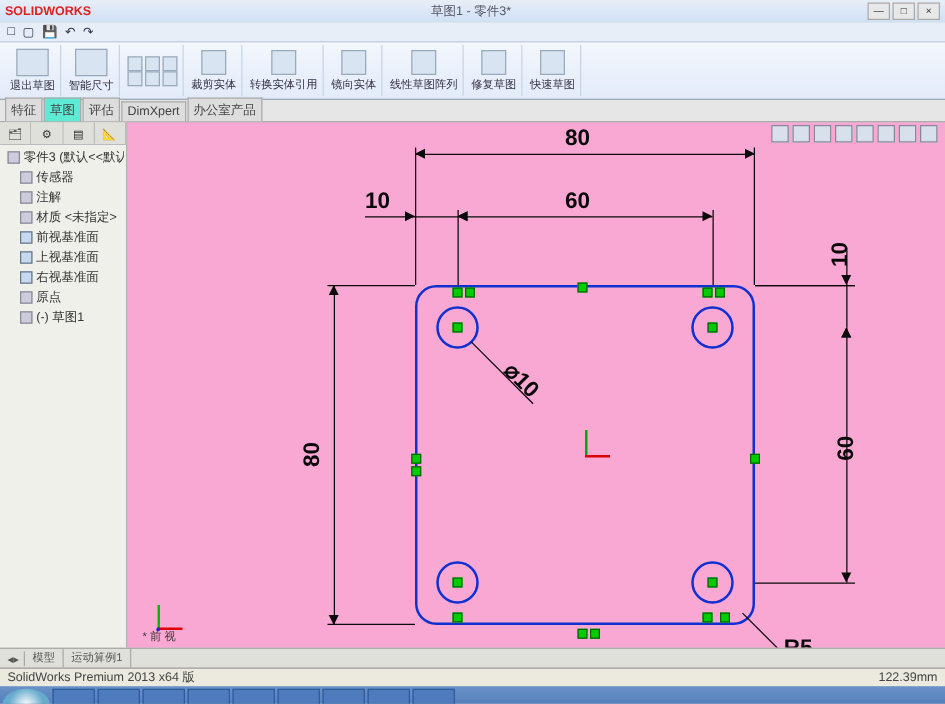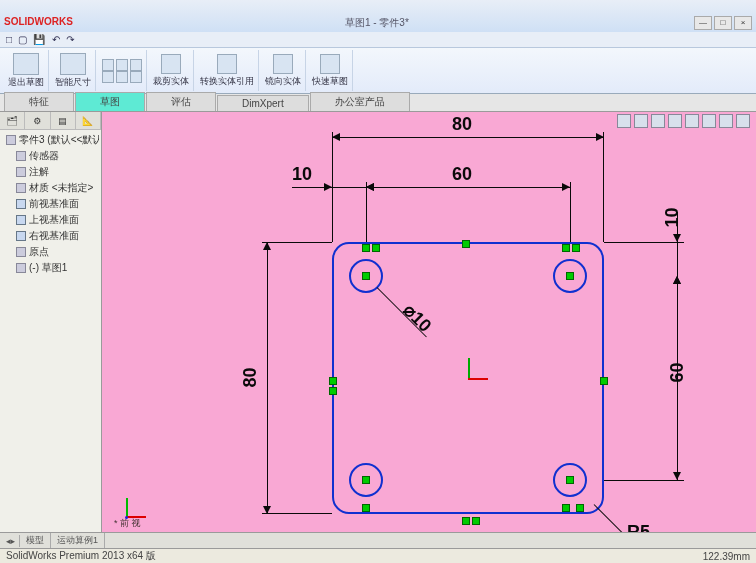--- a/index.html
+++ b/index.html
@@ -1,35 +1,35 @@
 <!DOCTYPE html>
 <html><head>
 <meta charset="utf-8">
 <style>
 * { margin: 0; padding: 0; box-sizing: border-box; font-family: "Microsoft YaHei", sans-serif; }
 html, body { width: 756px; height: 563px; overflow: hidden; background: #d4d0c8; }
 
-.titlebar { height: 18px; background: linear-gradient(#e8eef7,#cfe0f5); display: flex; padding: 16px 4px; font-size: 10px; color: #333; }
+.titlebar { height: 18px; background: linear-gradient(#e8eef7,#cfe0f5); display: flex; align-items: center; padding: 1px 4px; font-size: 10px; color: #333; }
 .titlebar .logo { color: #d22; font-weight: bold; margin-right: 12px; }
 .titlebar .doc { margin-left: 260px; color: #556; }
 .titlebar .wctrls { margin-left: auto; display: flex; gap: 2px; }
 .titlebar .wctrls span { width: 18px; height: 14px; background: #e8e8e8; border: 1px solid #aaa; font-size: 8px; text-align: center; line-height: 12px; }
 
 .quickbar { height: 16px; background: #e8eef7; border-bottom: 1px solid #b8c8dd; display: flex; align-items: center; padding: 0 6px; gap: 6px; font-size: 10px; }
 .quickbar span { color: #335; }
 
 .ribbon { height: 46px; background: linear-gradient(#f3f7fc,#e3ebfa); border-bottom: 1px solid #9ab; display: flex; align-items: stretch; padding: 2px 4px; gap: 2px; }
 .ribgroup { display: flex; flex-direction: column; align-items: center; justify-content: center; padding: 0 4px; border-right: 1px solid #c7d4e6; font-size: 9px; color: #334; }
 .ribgroup .ic { width: 20px; height: 20px; background: #d8e4f2; border: 1px solid #9ab; margin-bottom: 1px; }
 .ribgroup.big .ic { width: 26px; height: 22px; }
 .ribgroup .mini { display: flex; gap: 2px; }
 .ribgroup .mini span { width: 12px; height: 12px; background: #d8e4f2; border: 1px solid #9ab; }
 
 .tabs { height: 18px; background: #e6e6e6; border-bottom: 1px solid #9a9a9a; display: flex; align-items: flex-end; padding-left: 4px; font-size: 10px; }
-.tab { padding: 2px 24px; background: #ddd; border: 1px solid #aaa; border-bottom: none; margin-right: 1px; color: #444; }
+.tab { padding: 2px 4px; background: #ddd; border: 1px solid #aaa; border-bottom: none; margin-right: 1px; color: #444; }
 .tab.act { background: #5eead4; }
 
 .workarea { display: flex; height: 420px; }
 .sidebar { width: 102px; background: #f0f0ea; border-right: 1px solid #9a9a9a; font-size: 10px; color: #333; }
 .sidetabs { height: 18px; display: flex; border-bottom: 1px solid #bbb; }
 .sidetabs span { flex: 1; text-align: center; background: #e0e0da; border-right: 1px solid #bbb; font-size: 9px; line-height: 18px; }
 .treearea { padding: 2px; }
 .tree-item { display: flex; align-items: center; gap: 3px; padding: 1px 0 1px 4px; white-space: nowrap; overflow: hidden; }
 .tree-item.ind1 { padding-left: 14px; }
 .tree-item .tic { width: 10px; height: 10px; background: #ccd; border: 1px solid #889; flex: none; }
@@ -119,20 +119,28 @@
       <div class="ic"></div>
       <span>裁剪实体</span>
     </div>
   <div class="ribgroup">
       <div class="ic"></div>
       <span>转换实体引用</span>
     </div>
   <div class="ribgroup">
       <div class="ic"></div>
       <span>镜向实体</span>
+    </div>
+  <div class="ribgroup">
+      <div class="ic"></div>
+      <span>线性草图阵列</span>
+    </div>
+  <div class="ribgroup">
+      <div class="ic"></div>
+      <span>修复草图</span>
     </div>
   <div class="ribgroup">
       <div class="ic"></div>
       <span>快速草图</span>
     </div>
 </div>
 
 <div class="tabs">
   <div class="tab">特征</div>
   <div class="tab act">草图</div>

